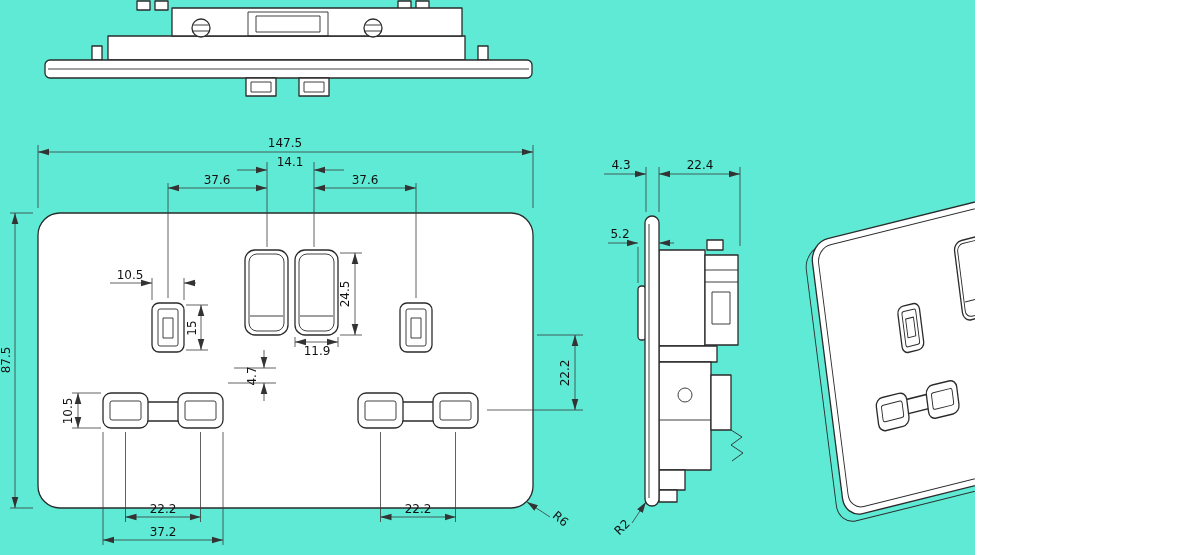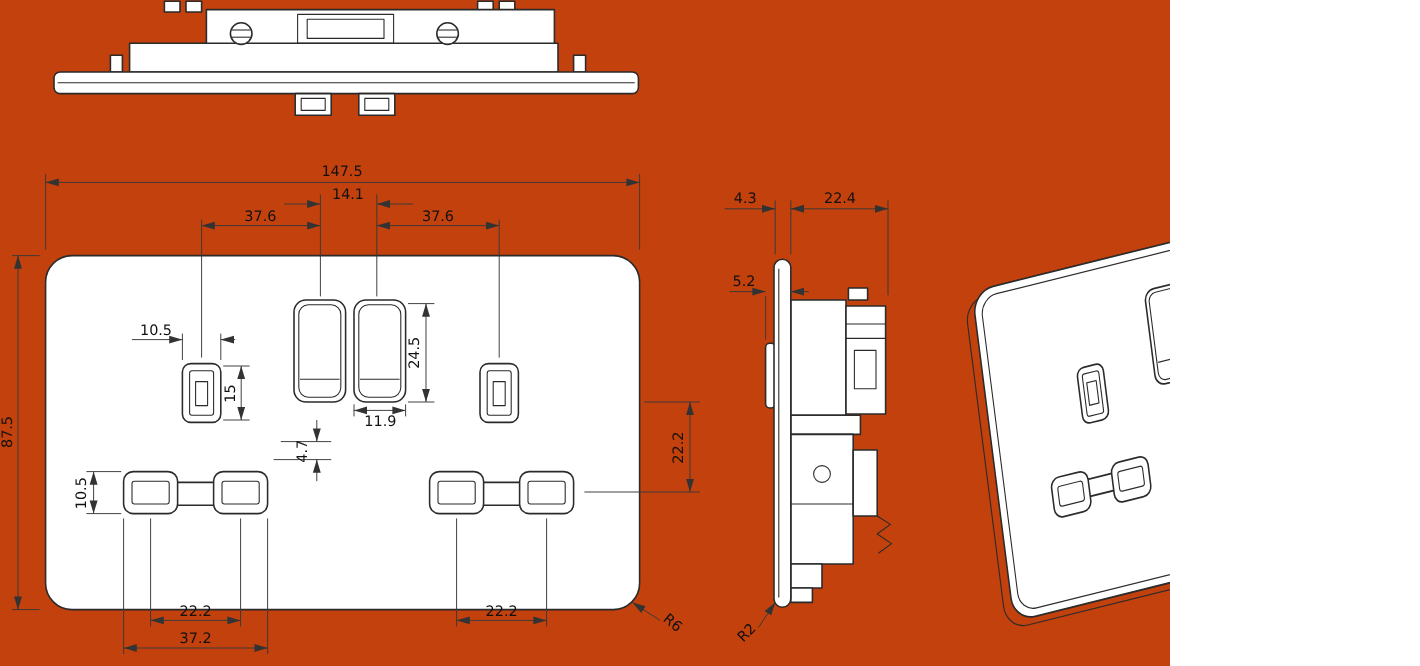--- a/index.html
+++ b/index.html
@@ -1,16 +1,16 @@
 <!DOCTYPE html>
 <html><head>
 <meta charset="utf-8">
 <style>
   html,body{margin:0;padding:0;background:#ffffff;}
-  .canvas{width:975px;height:555px;position:relative;background:#c2410c;overflow:hidden;
+  .canvas{width:975px;height:555px;position:relative;background:#5eead4;overflow:hidden;
           font-family:"DejaVu Sans",sans-serif;}
   svg{display:block;}
   .white{fill:#ffffff;stroke:#2b2b2b;stroke-width:1.3;stroke-linejoin:round;}
   .thin{fill:none;stroke:#2b2b2b;stroke-width:0.9;stroke-linejoin:round;}
   .ext{stroke:#3a3a3a;stroke-width:0.8;fill:none;}
   .dim{stroke:#3a3a3a;stroke-width:0.8;fill:none;}
   text.dtxt{font:12px "DejaVu Sans",sans-serif;fill:#111;text-anchor:middle;}
 </style>
 </head>
 <body>

